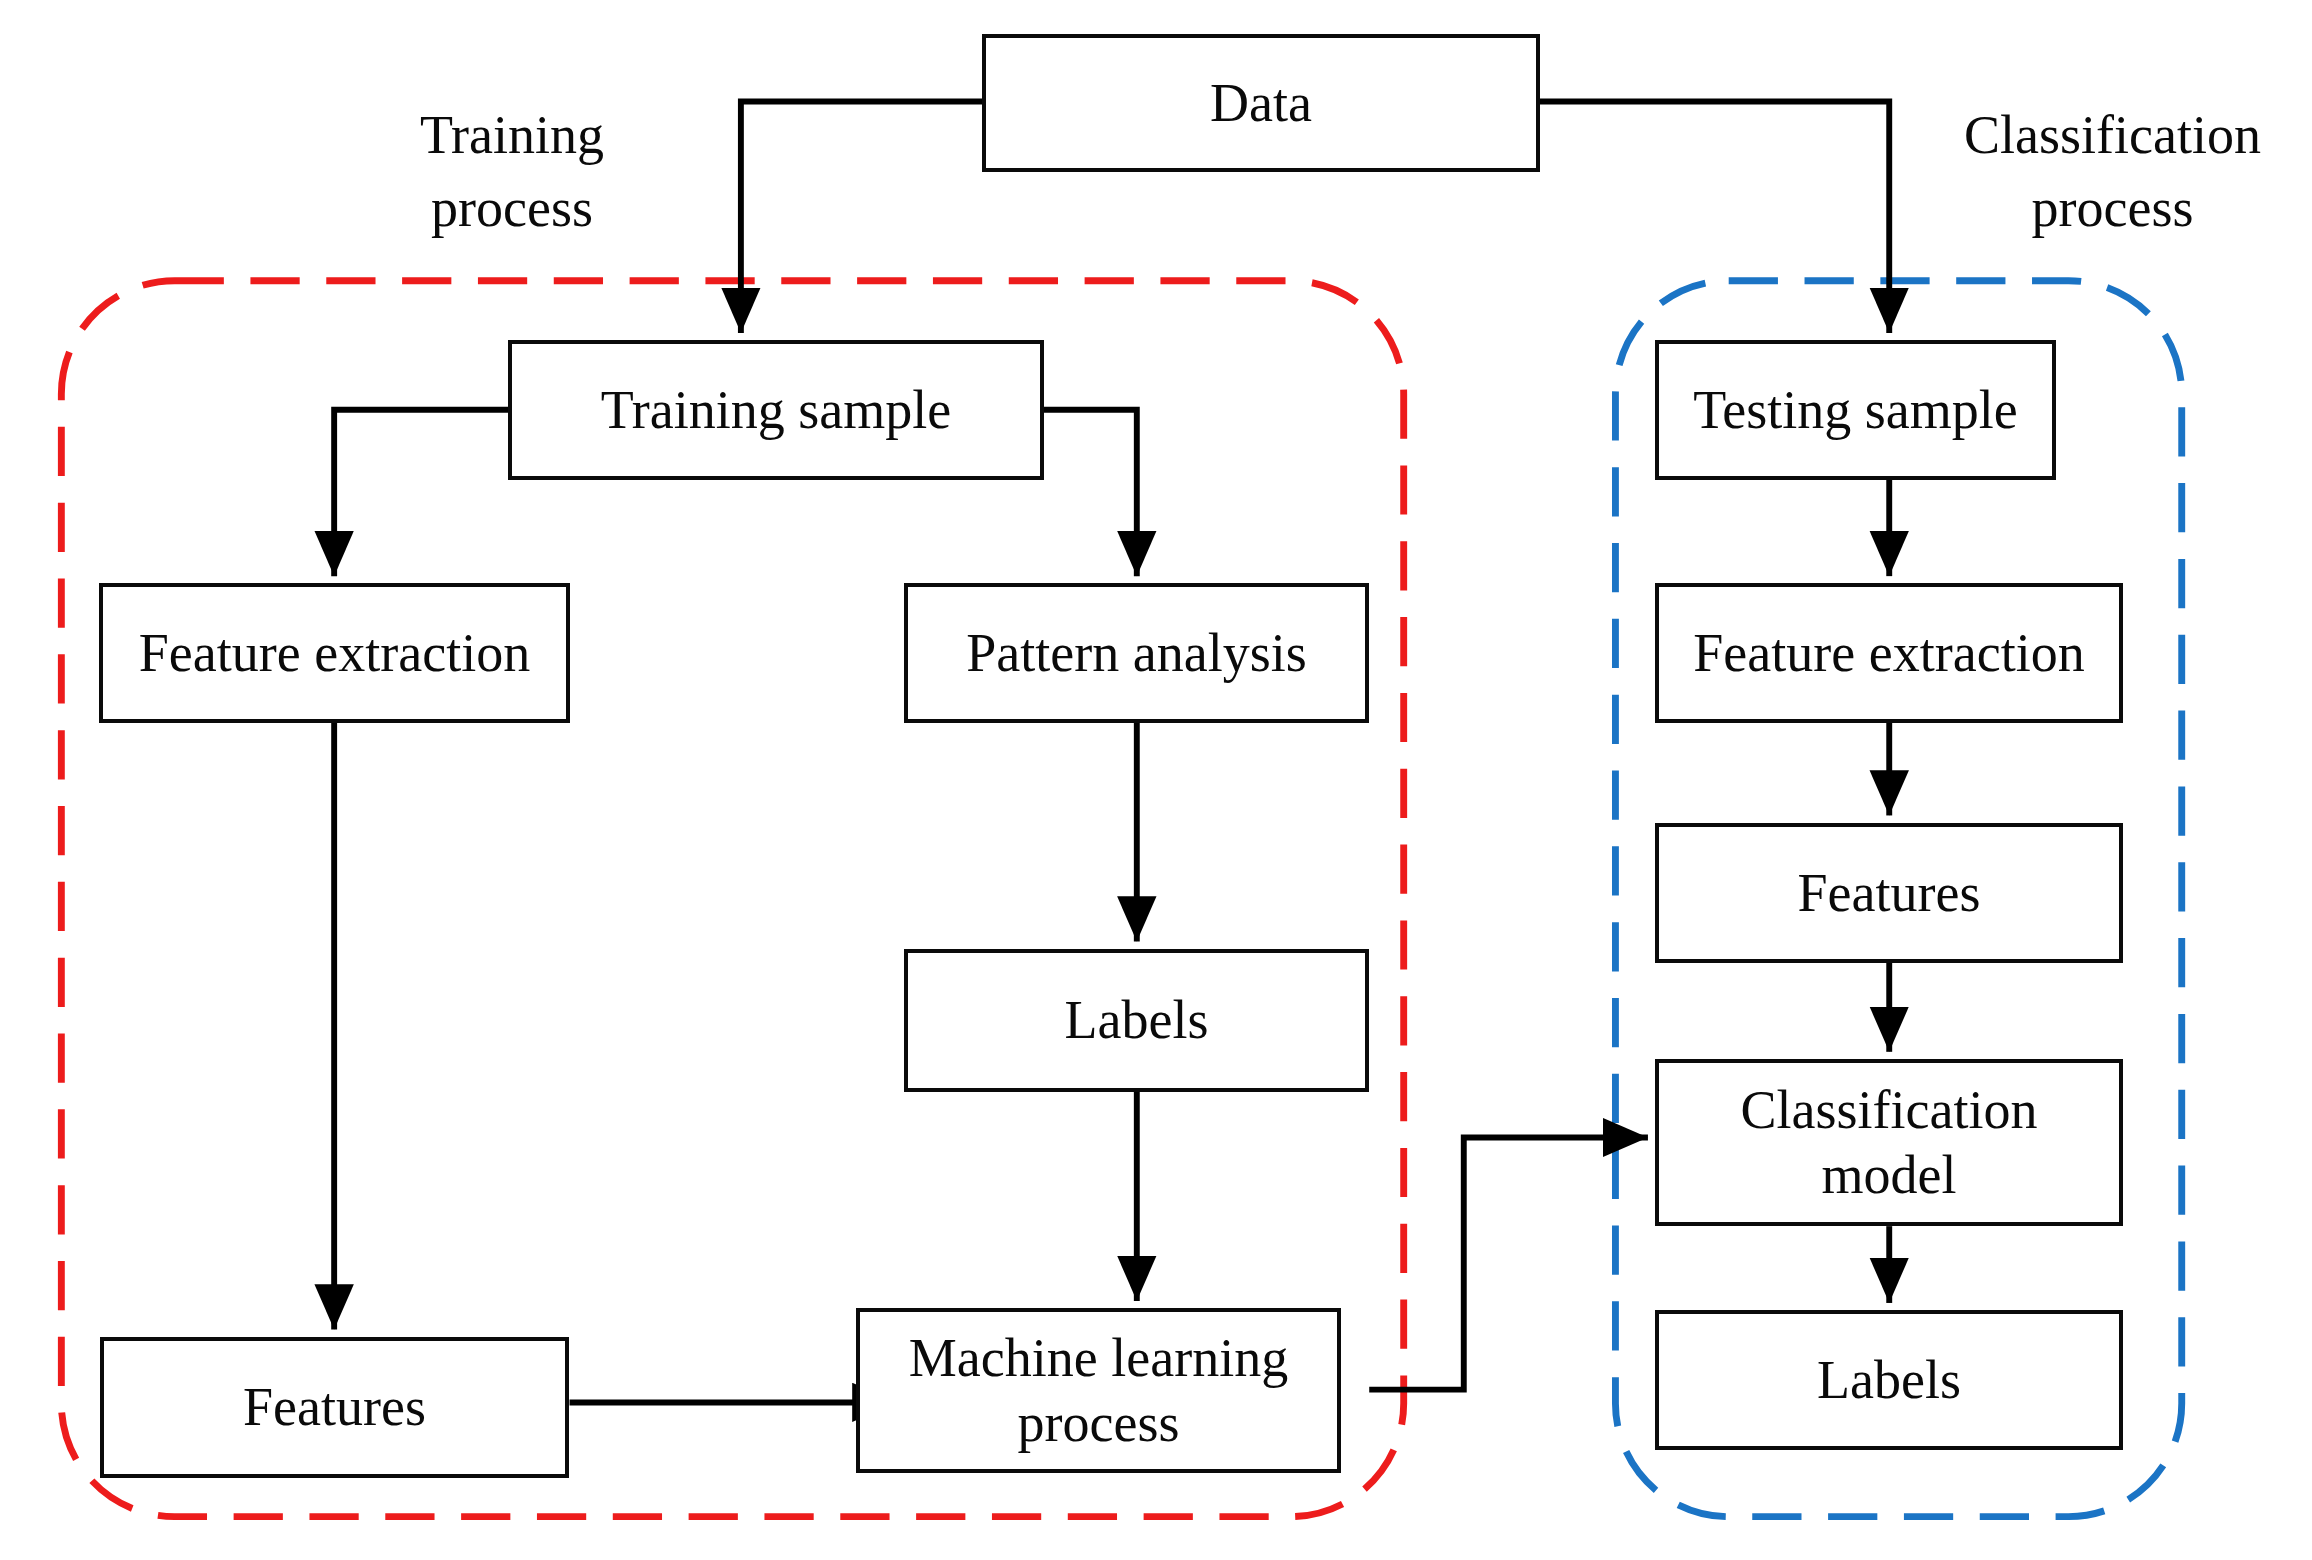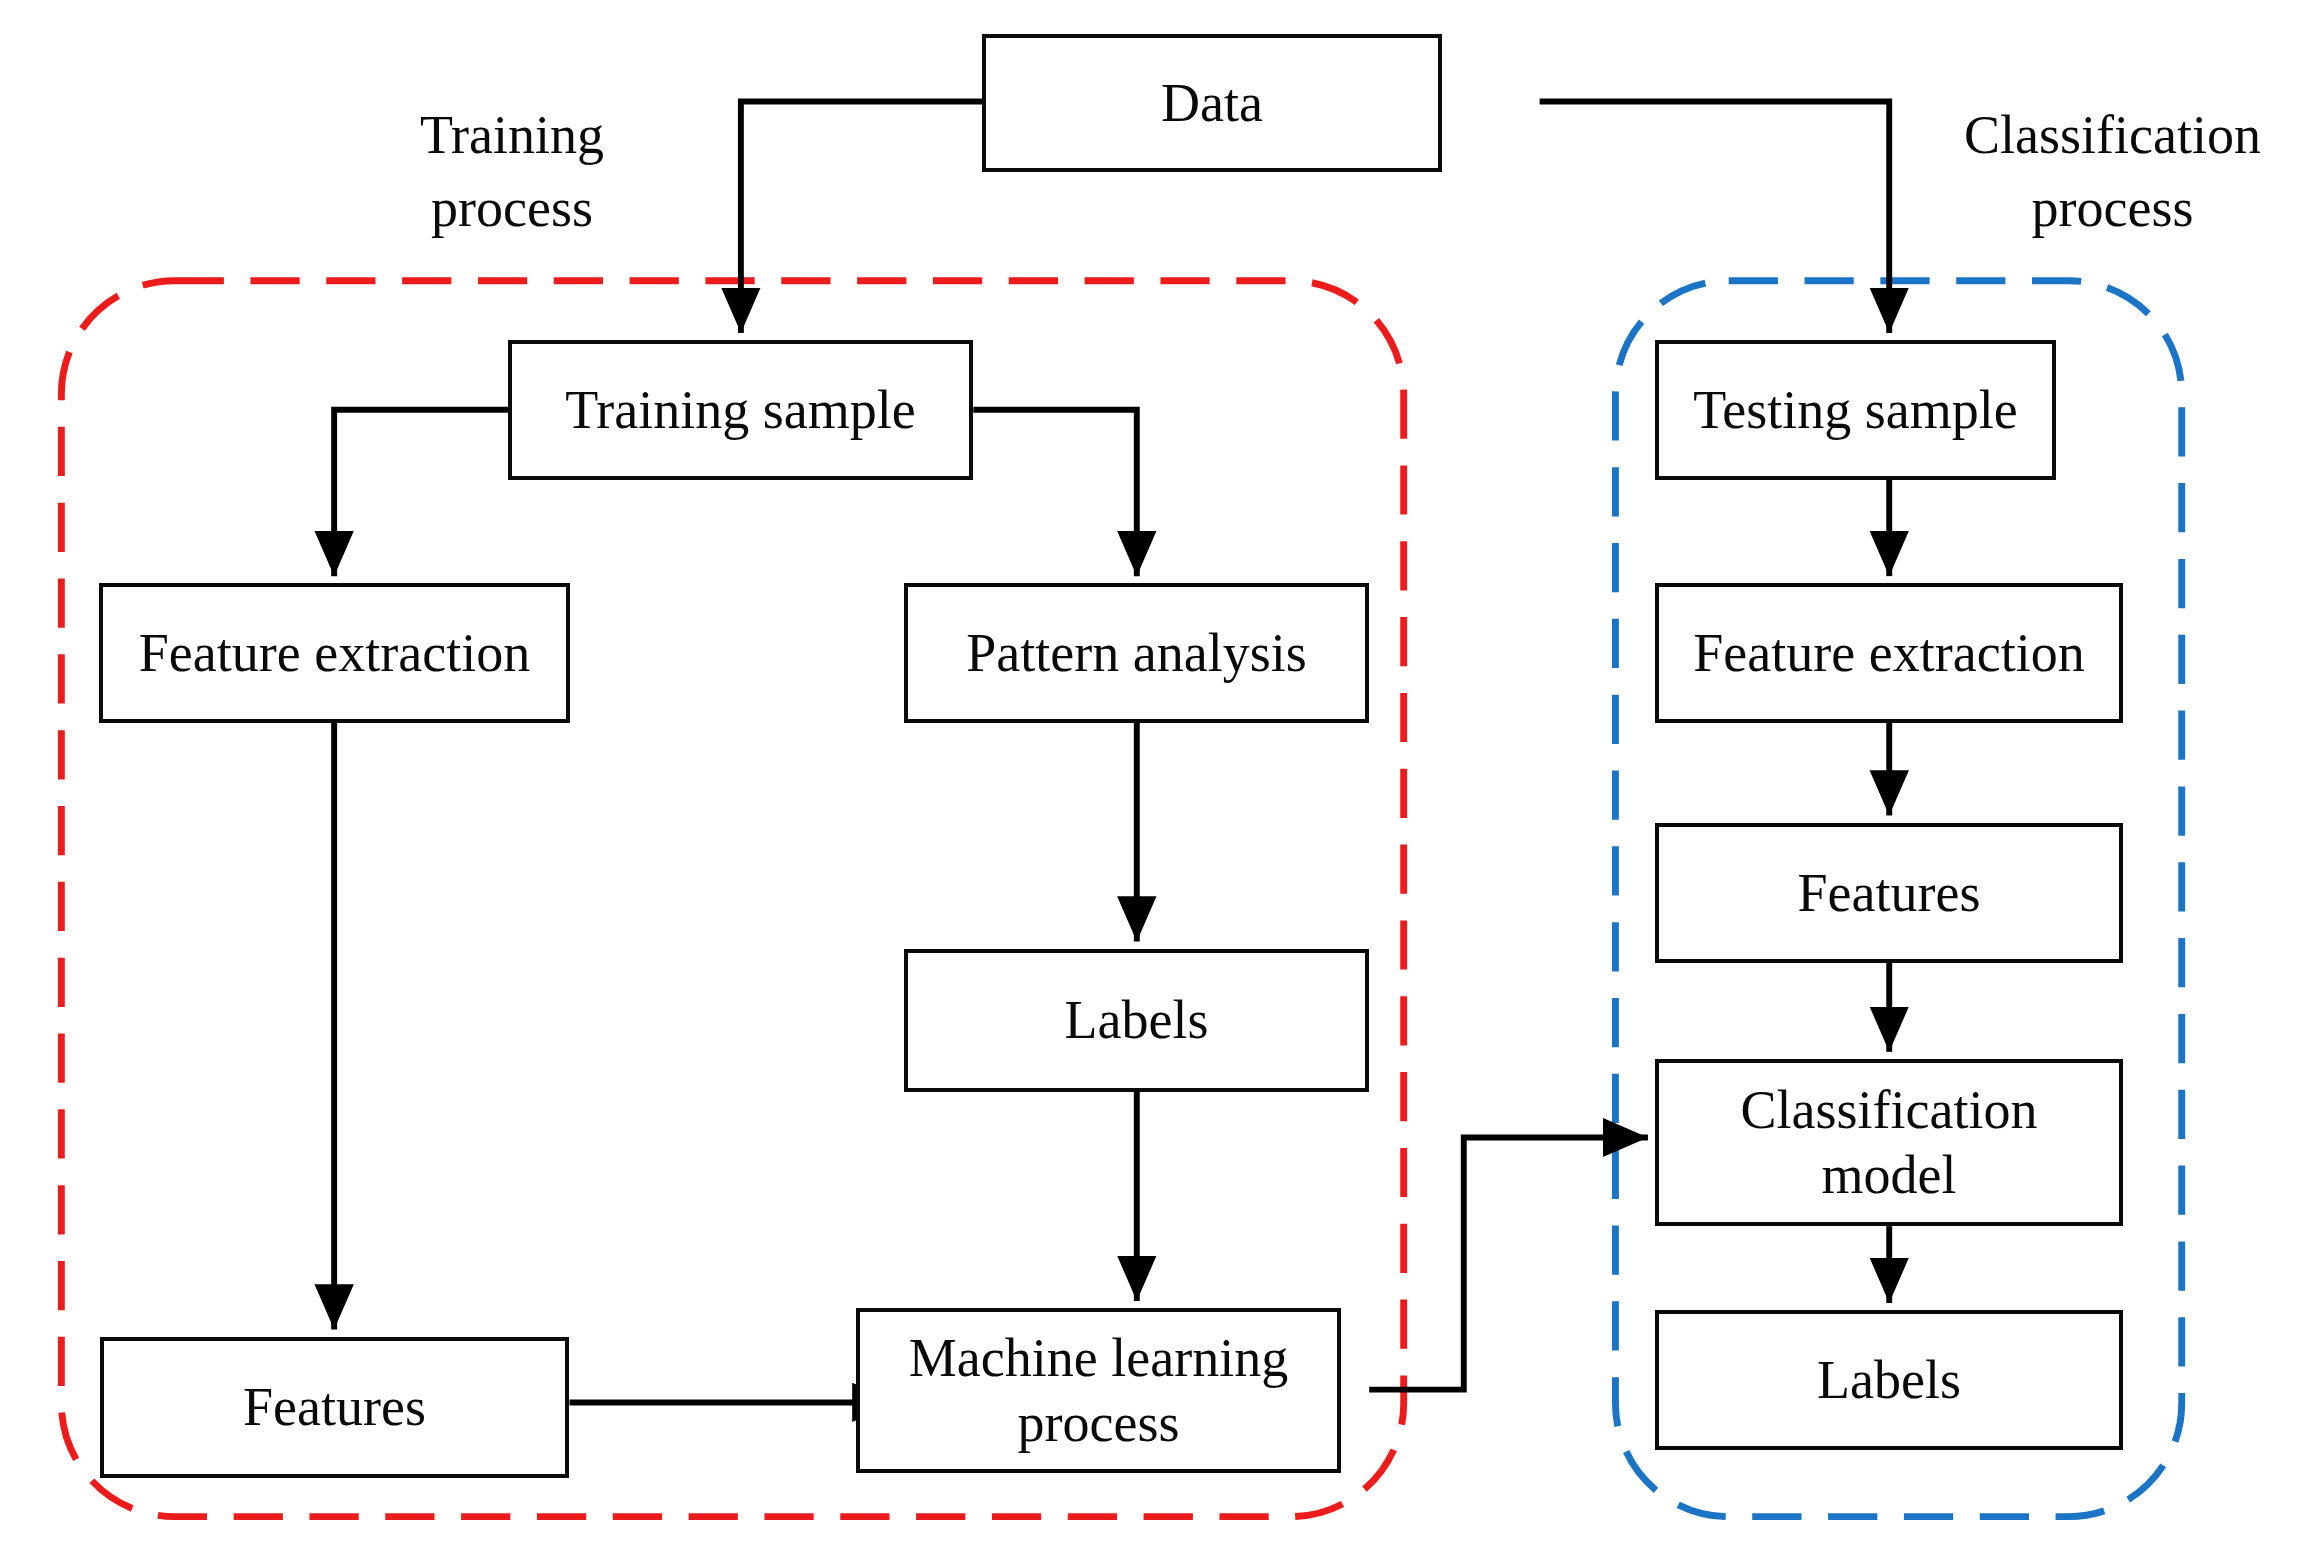--- a/index.html
+++ b/index.html
@@ -33,22 +33,22 @@
   }
   .zone-label {
     position: absolute;
     text-align: center;
     font-size: 54px;
     line-height: 73px;
     color: #0a0a0a;
     white-space: pre-line;
   }
   
-  #node-data                { left: 982px;  top: 34px;   width: 460px; height: 138px; }
-  #node-training-sample     { left: 508px;  top: 340px;  width: 465px; height: 140px; }
+  #node-data                { left: 982px;  top: 34px;   width: 558px; height: 138px; }
+  #node-training-sample     { left: 508px;  top: 340px;  width: 536px; height: 140px; }
   #node-feature-extraction-train { left: 99px; top: 583px; width: 471px; height: 140px; }
   #node-pattern-analysis    { left: 904px;  top: 583px;  width: 465px; height: 140px; text-align: center; }
   #node-labels-train        { left: 904px;  top: 949px;  width: 465px; height: 143px; }
   #node-features-train      { left: 100px;  top: 1337px; width: 469px; height: 141px; }
   #node-ml-process          { left: 856px;  top: 1308px; width: 485px; height: 165px; }
   #node-testing-sample      { left: 1655px; top: 340px;  width: 401px; height: 140px; }
   #node-feature-extraction-test { left: 1655px; top: 583px; width: 468px; height: 140px; }
   #node-features-test       { left: 1655px; top: 823px;  width: 468px; height: 140px; }
   #node-classification-model{ left: 1655px; top: 1059px; width: 468px; height: 167px; }
   #node-labels-test         { left: 1655px; top: 1310px; width: 468px; height: 140px; }

